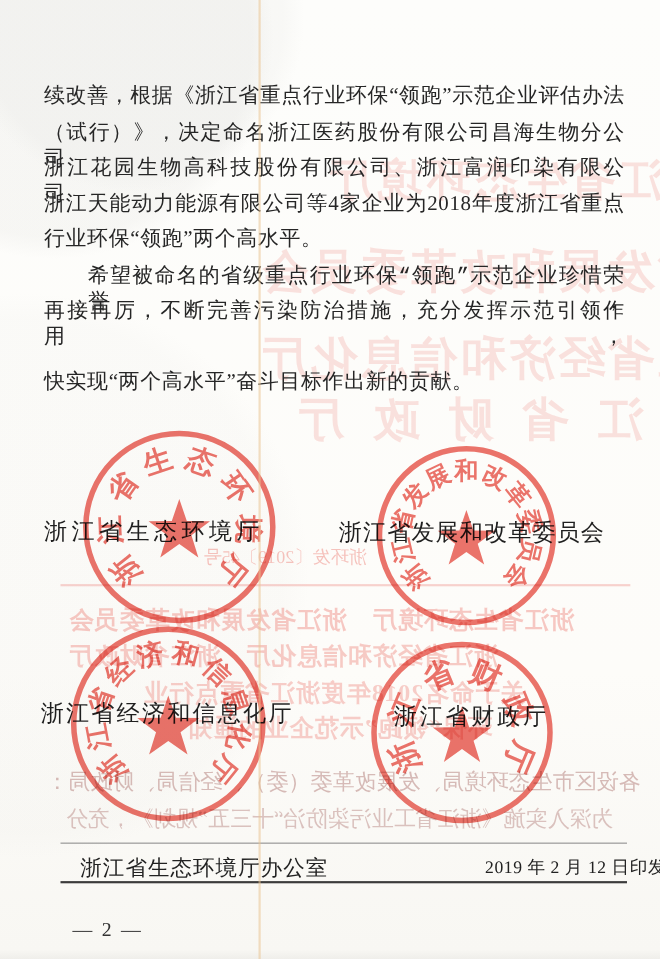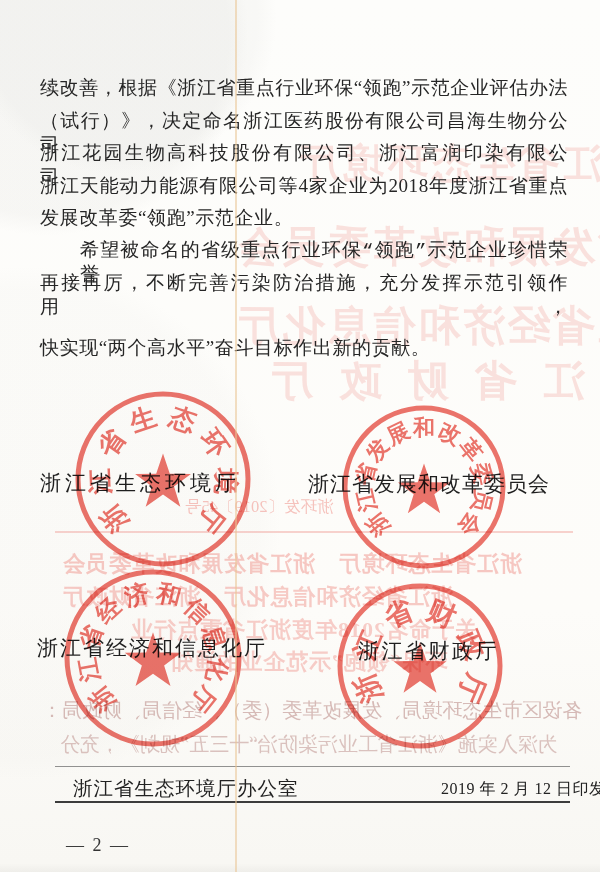--- a/index.html
+++ b/index.html
@@ -104,21 +104,21 @@
   <div class="bleed bt bt1">浙江省经济和信息化厅　浙江省财政厅</div>
   <div class="bleed bt bt2">关于命名2018年度浙江省重点行业</div>
   <div class="bleed bt bt3">环保“领跑”示范企业的通知</div>
   <div class="bleed bcc bcc0">各设区市生态环境局、发展改革委（委）、经信局、财政局：</div>
   <div class="bleed bcc bcc1">为深入实施《浙江省工业污染防治“十三五”规划》，充分</div>
 
   <div class="bline full b0">续改善，根据《浙江省重点行业环保“领跑”示范企业评估办法</div>
   <div class="bline full b1">（试行）》，决定命名浙江医药股份有限公司昌海生物分公司、</div>
   <div class="bline full b2">浙江花园生物高科技股份有限公司、浙江富润印染有限公司、</div>
   <div class="bline full b3">浙江天能动力能源有限公司等4家企业为2018年度浙江省重点</div>
-  <div class="bline b4">发展改革委“领跑”示范企业。</div>
+  <div class="bline b4">行业环保“领跑”两个高水平。</div>
   <div class="bline full indent b5">希望被命名的省级重点行业环保“领跑”示范企业珍惜荣誉，</div>
   <div class="bline full b6">再接再厉，不断完善污染防治措施，充分发挥示范引领作用，</div>
   <div class="bline b8">快实现“两个高水平”奋斗目标作出新的贡献。</div>
 
   <div class="caption cap0">浙江省生态环境厅</div>
   <div class="caption cap1">浙江省发展和改革委员会</div>
   <div class="caption cap2">浙江省经济和信息化厅</div>
   <div class="caption cap3">浙江省财政厅</div>
 
   <svg class="seal s0" width="190" height="190" viewBox="0 0 190 190">

